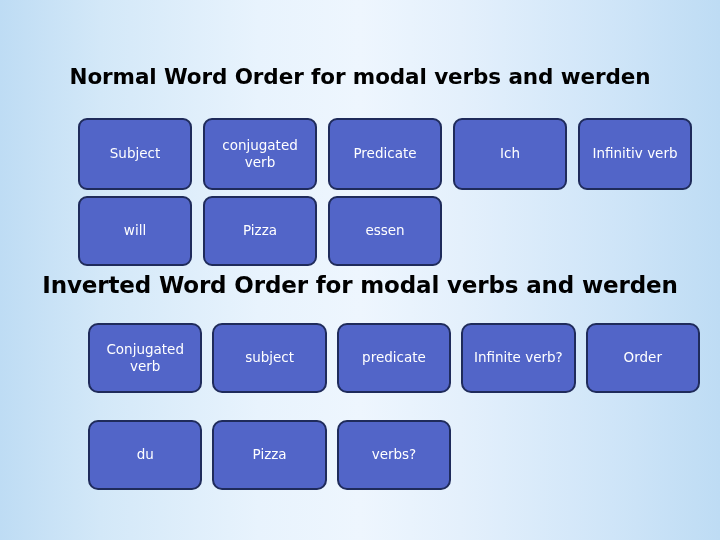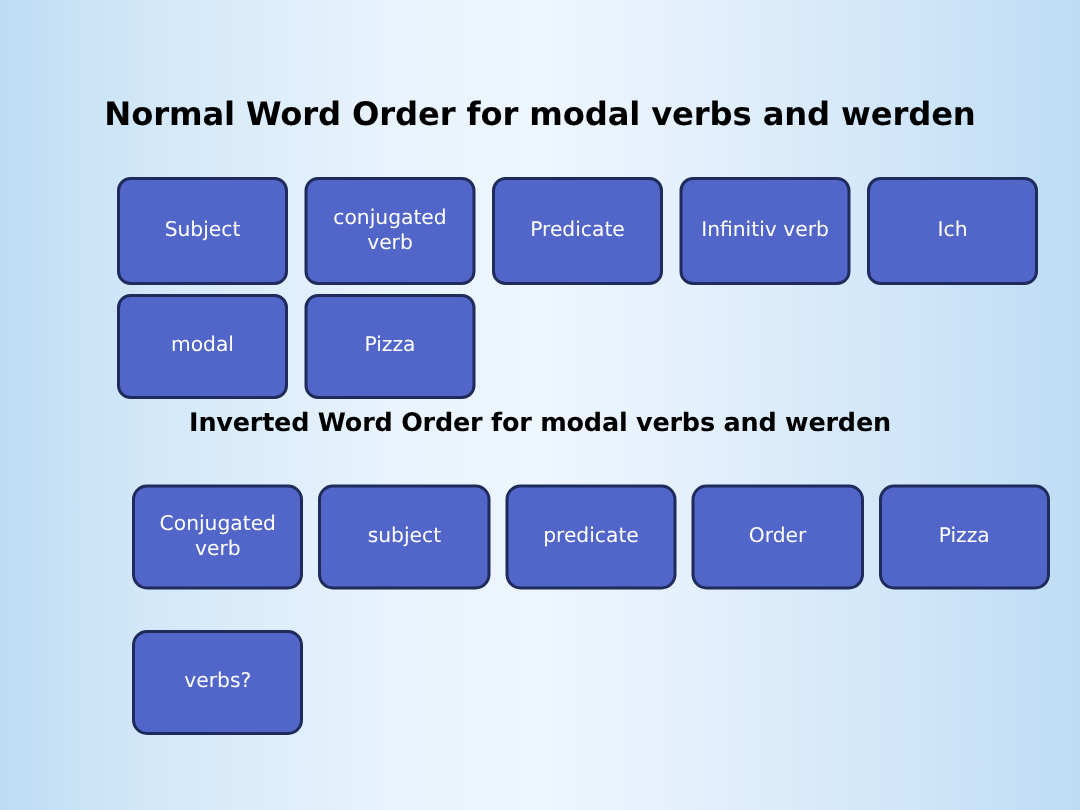--- a/index.html
+++ b/index.html
@@ -36,21 +36,21 @@
     font-weight: bold;
     white-space: nowrap;
   }
   .heading-normal {
     top: 64px;
     font-size: 21.5px;
     letter-spacing: -0.1px;
   }
   .heading-inverted {
     top: 272px;
-    font-size: 17px;
+    font-size: 23px;
     letter-spacing: -0.15px;
   }
 
   
   .grid {
     position: absolute;
     display: grid;
     grid-template-columns: repeat(5, 1fr);
   }
   .grid-normal {
@@ -92,32 +92,35 @@
 <body>
 
 <div class="slide">
 
   <div class="heading heading-normal">Normal Word Order for modal verbs and werden</div>
 
   <div class="grid grid-normal">
     <div class="cell">Subject</div>
     <div class="cell">conjugated verb</div>
     <div class="cell">Predicate</div>
+    <div class="cell">Ich</div>
+
     <div class="cell">Infinitiv verb</div>
-
-    <div class="cell">Ich</div>
-    <div class="cell">modal</div>
+    <div class="cell">will</div>
     <div class="cell">Pizza</div>
+    <div class="cell">essen</div>
   </div>
 
   <div class="heading heading-inverted">Inverted Word Order for modal verbs and werden</div>
 
   <div class="grid grid-inverted">
     <div class="cell">Conjugated verb</div>
     <div class="cell">subject</div>
     <div class="cell">predicate</div>
+    <div class="cell">Infinite verb?</div>
 
     <div class="cell">Order</div>
+    <div class="cell">du</div>
     <div class="cell">Pizza</div>
     <div class="cell">verbs?</div>
   </div>
 
 </div>
 
 </body></html>

